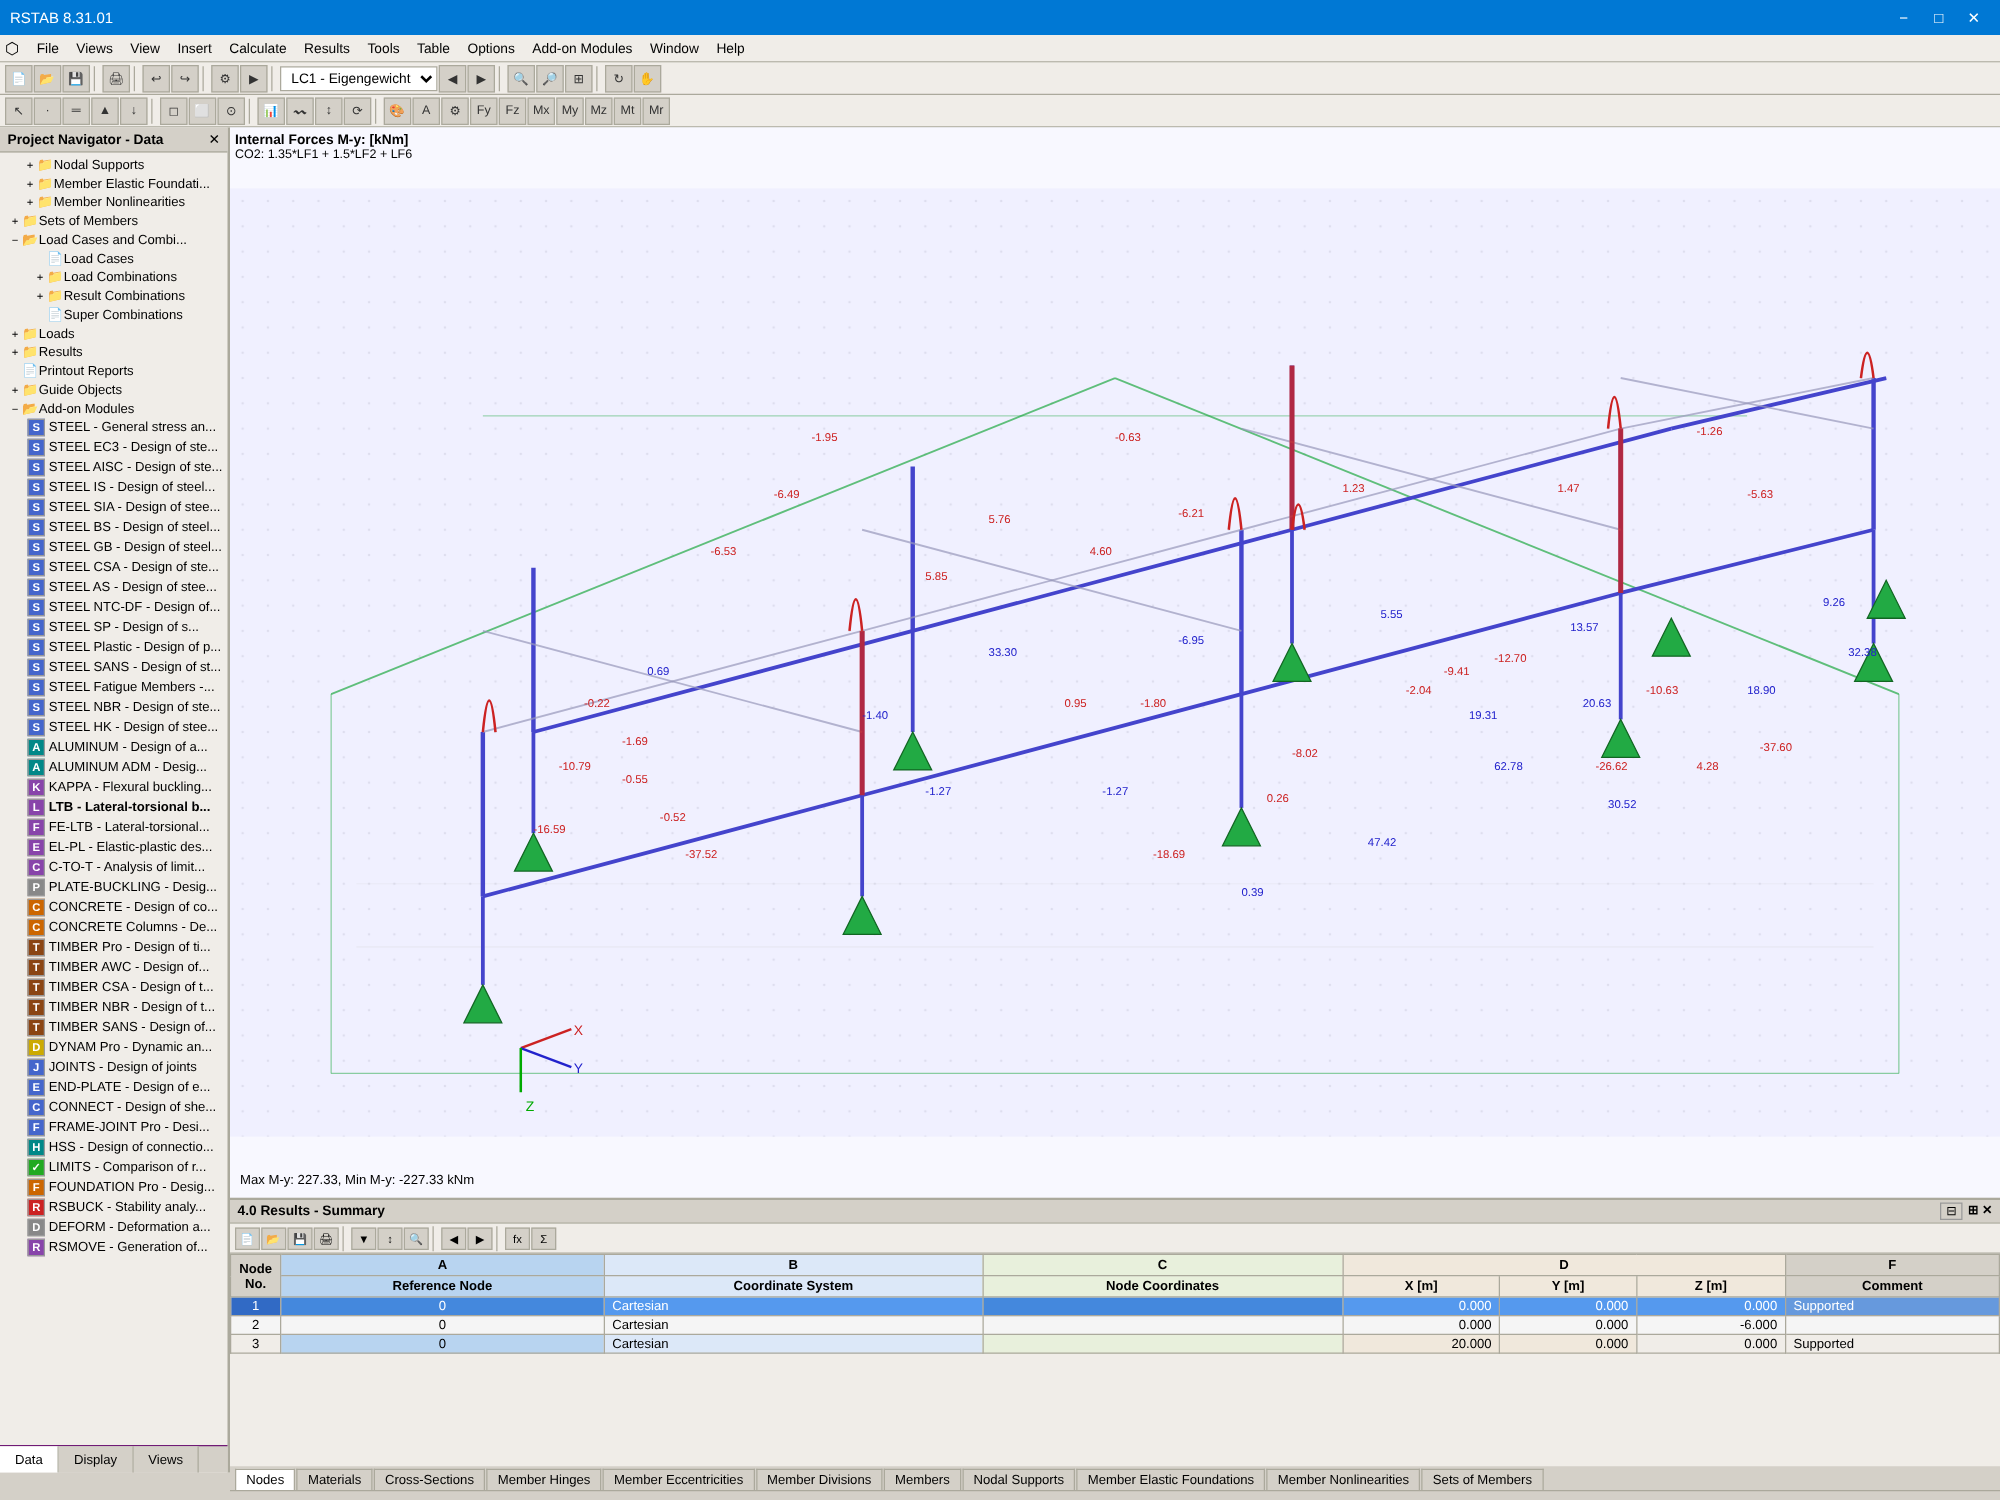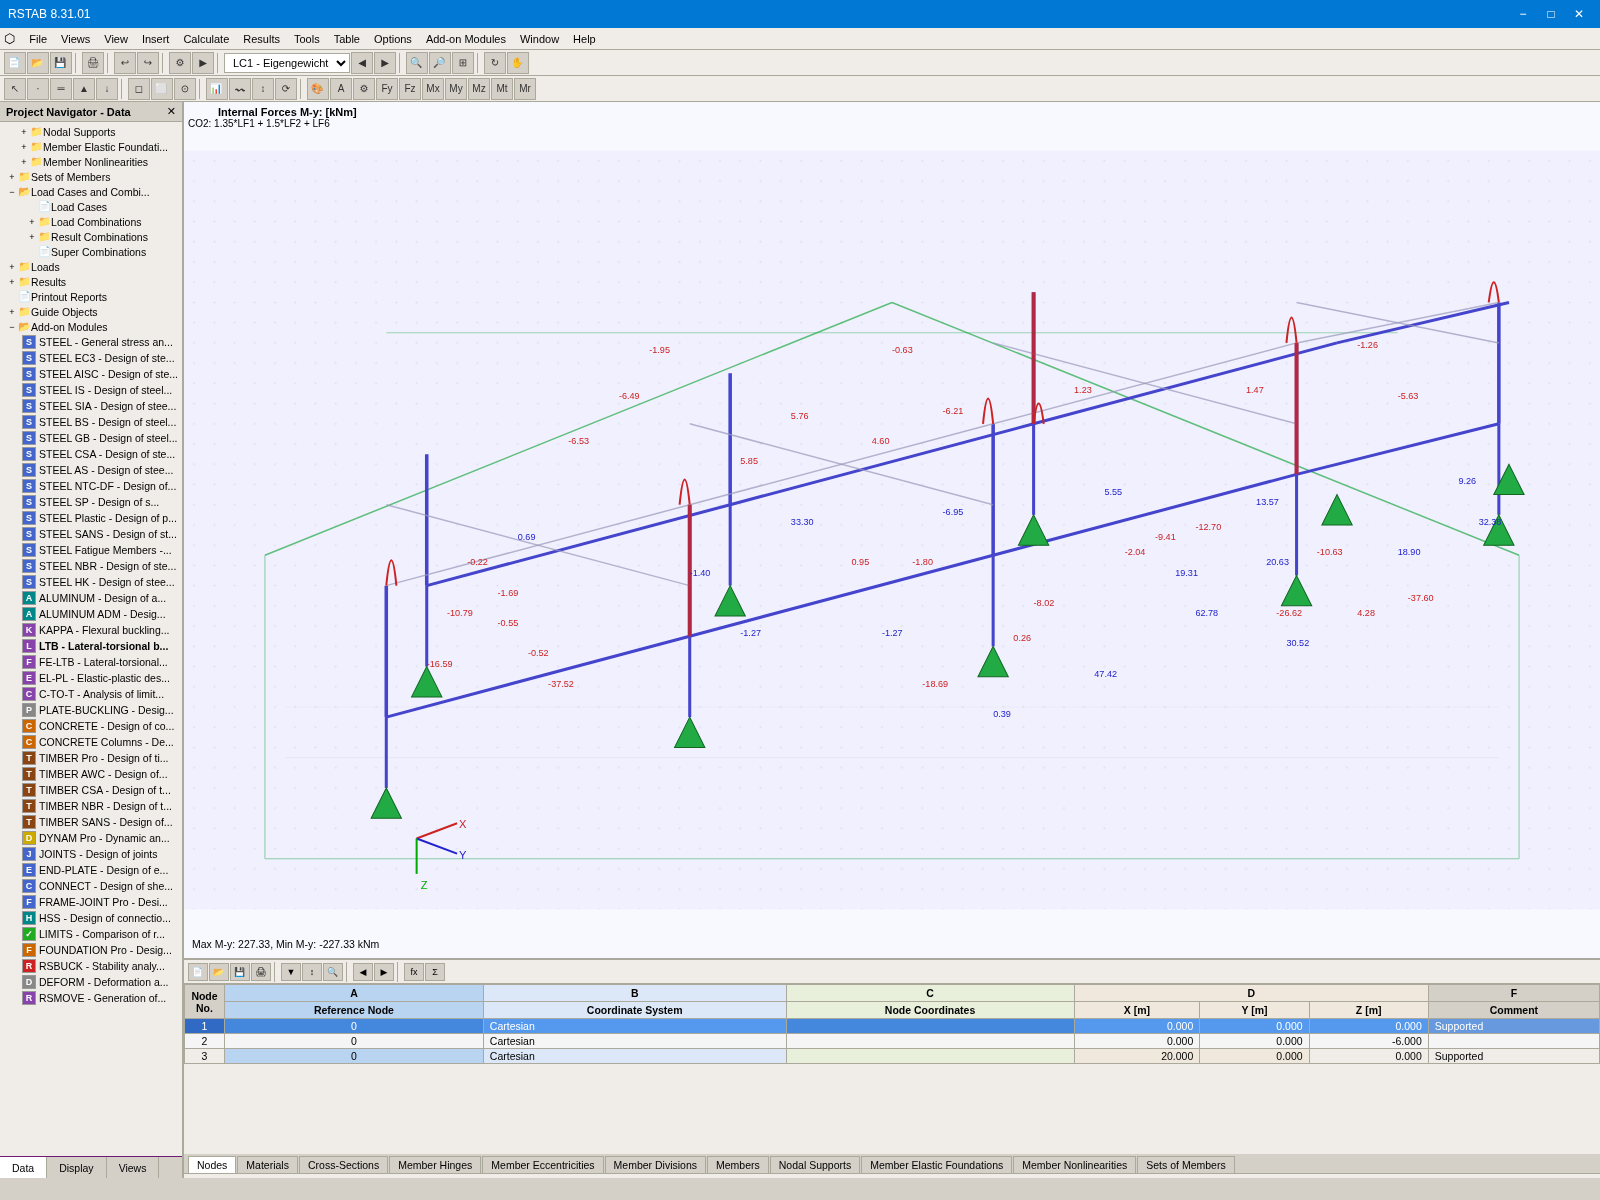--- a/index.html
+++ b/index.html
@@ -433,21 +433,21 @@
       <div class="left-tab active">Data</div>
       <div class="left-tab">Display</div>
       <div class="left-tab">Views</div>
     </div>
   </div>
 
   <div id="center-area">
 
     <div id="view-3d">
       <div id="view-info">
-        <div style="font-size:11px; font-weight:bold;margin-left:30px;">Internal Forces M-y: [kNm]</div>
+        <div style="font-size:11px; font-weight:bold;">Internal Forces M-y: [kNm]</div>
         <div style="font-size:10px;">CO2: 1.35*LF1 + 1.5*LF2 + LF6</div>
       </div>
 
       
       <svg id="struct-svg" viewBox="0 0 1400 750" xmlns="http://www.w3.org/2000/svg">
 
         <defs>
           <pattern id="dots" x="0" y="0" width="20" height="20" patternUnits="userSpaceOnUse">
             <circle cx="10" cy="10" r="1" fill="#ccccdd" opacity="0.5"></circle>
           </pattern>
@@ -582,20 +582,27 @@
           <text x="42" y="20" font-size="11" fill="#2222cc" font-family="Arial">Y</text>
           <text x="4" y="50" font-size="11" fill="#00aa00" font-family="Arial">Z</text>
         </g>
       </svg>
 
       
       <div id="max-min-text">Max M-y: 227.33, Min M-y: -227.33 kNm</div>
     </div>
 
     <div id="bottom-panel">
+      <div id="results-header">
+        <span>4.0 Results - Summary</span>
+        <div style="display:flex; gap:4px;">
+          <button style="background:#d4d0c8;border:1px solid #999;cursor:pointer;font-size:10px;padding:0 4px;">⊟</button>
+          <span style="font-size:10px;">⊞ ✕</span>
+        </div>
+      </div>
       <div id="results-toolbar">
         <button class="results-tb-btn">📄</button>
         <button class="results-tb-btn">📂</button>
         <button class="results-tb-btn">💾</button>
         <button class="results-tb-btn">🖨</button>
         <div class="tb-separator"></div>
         <button class="results-tb-btn">▼</button>
         <button class="results-tb-btn">↕</button>
         <button class="results-tb-btn">🔍</button>
         <div class="tb-separator"></div>

